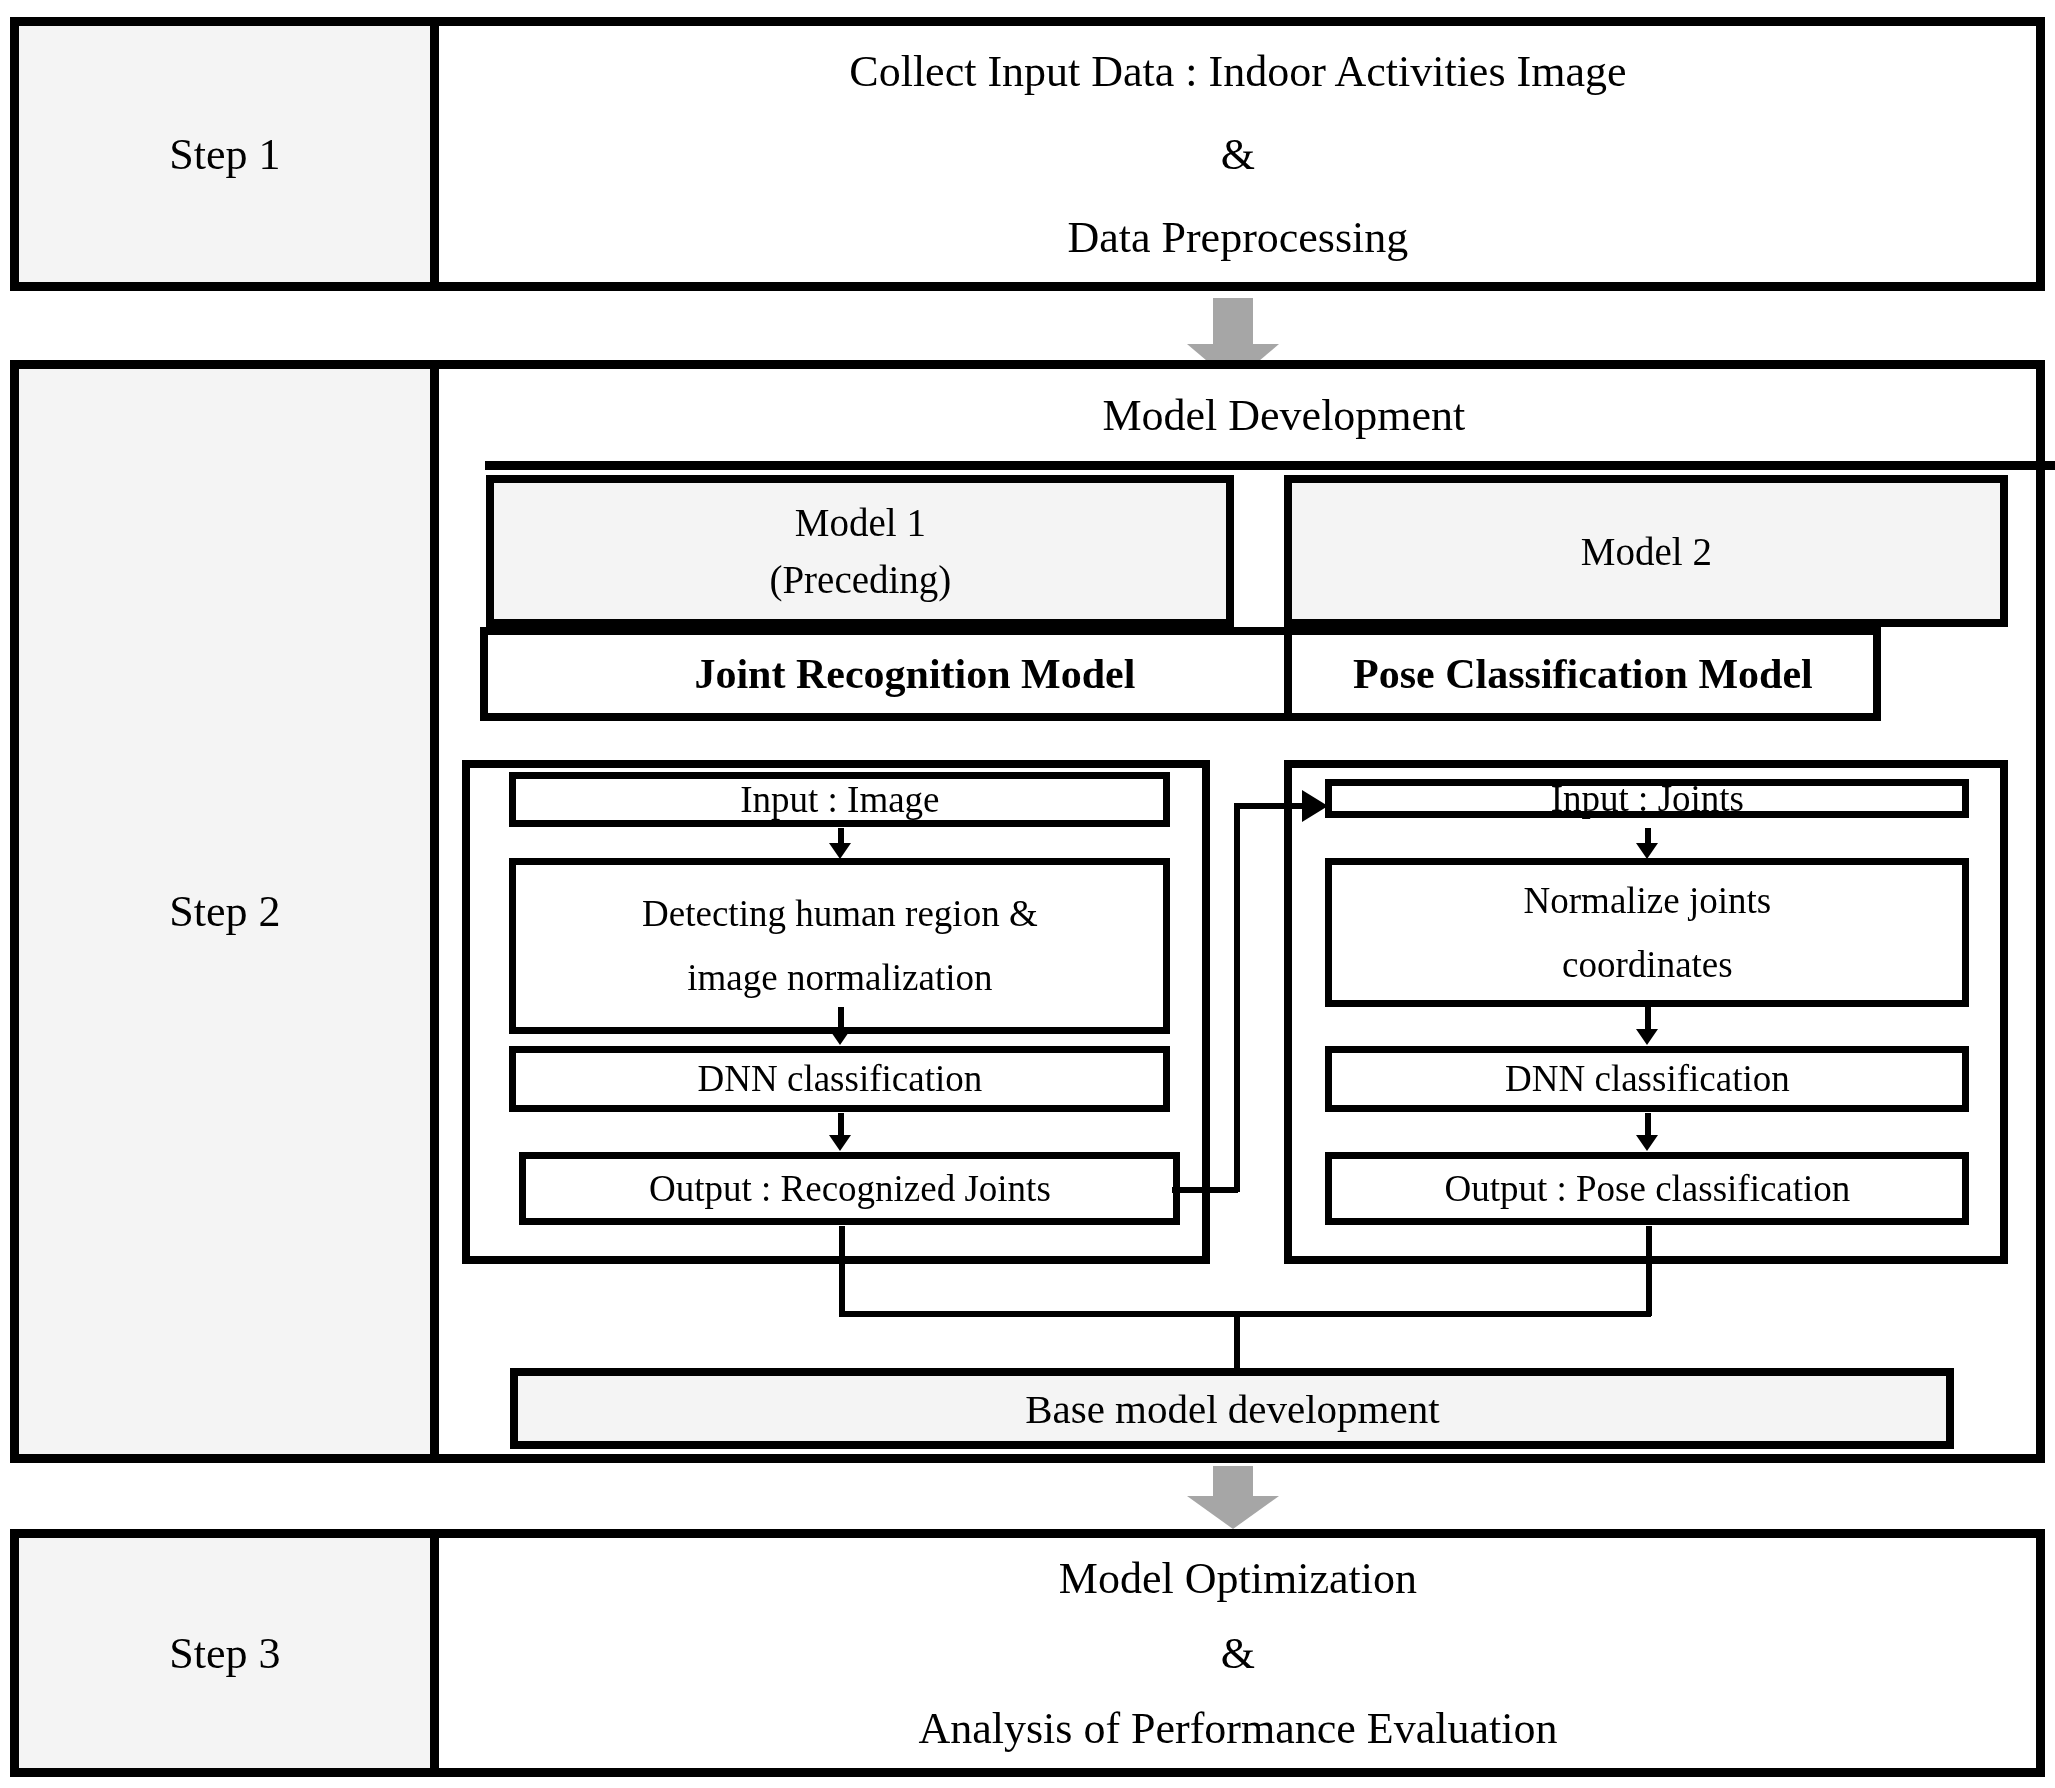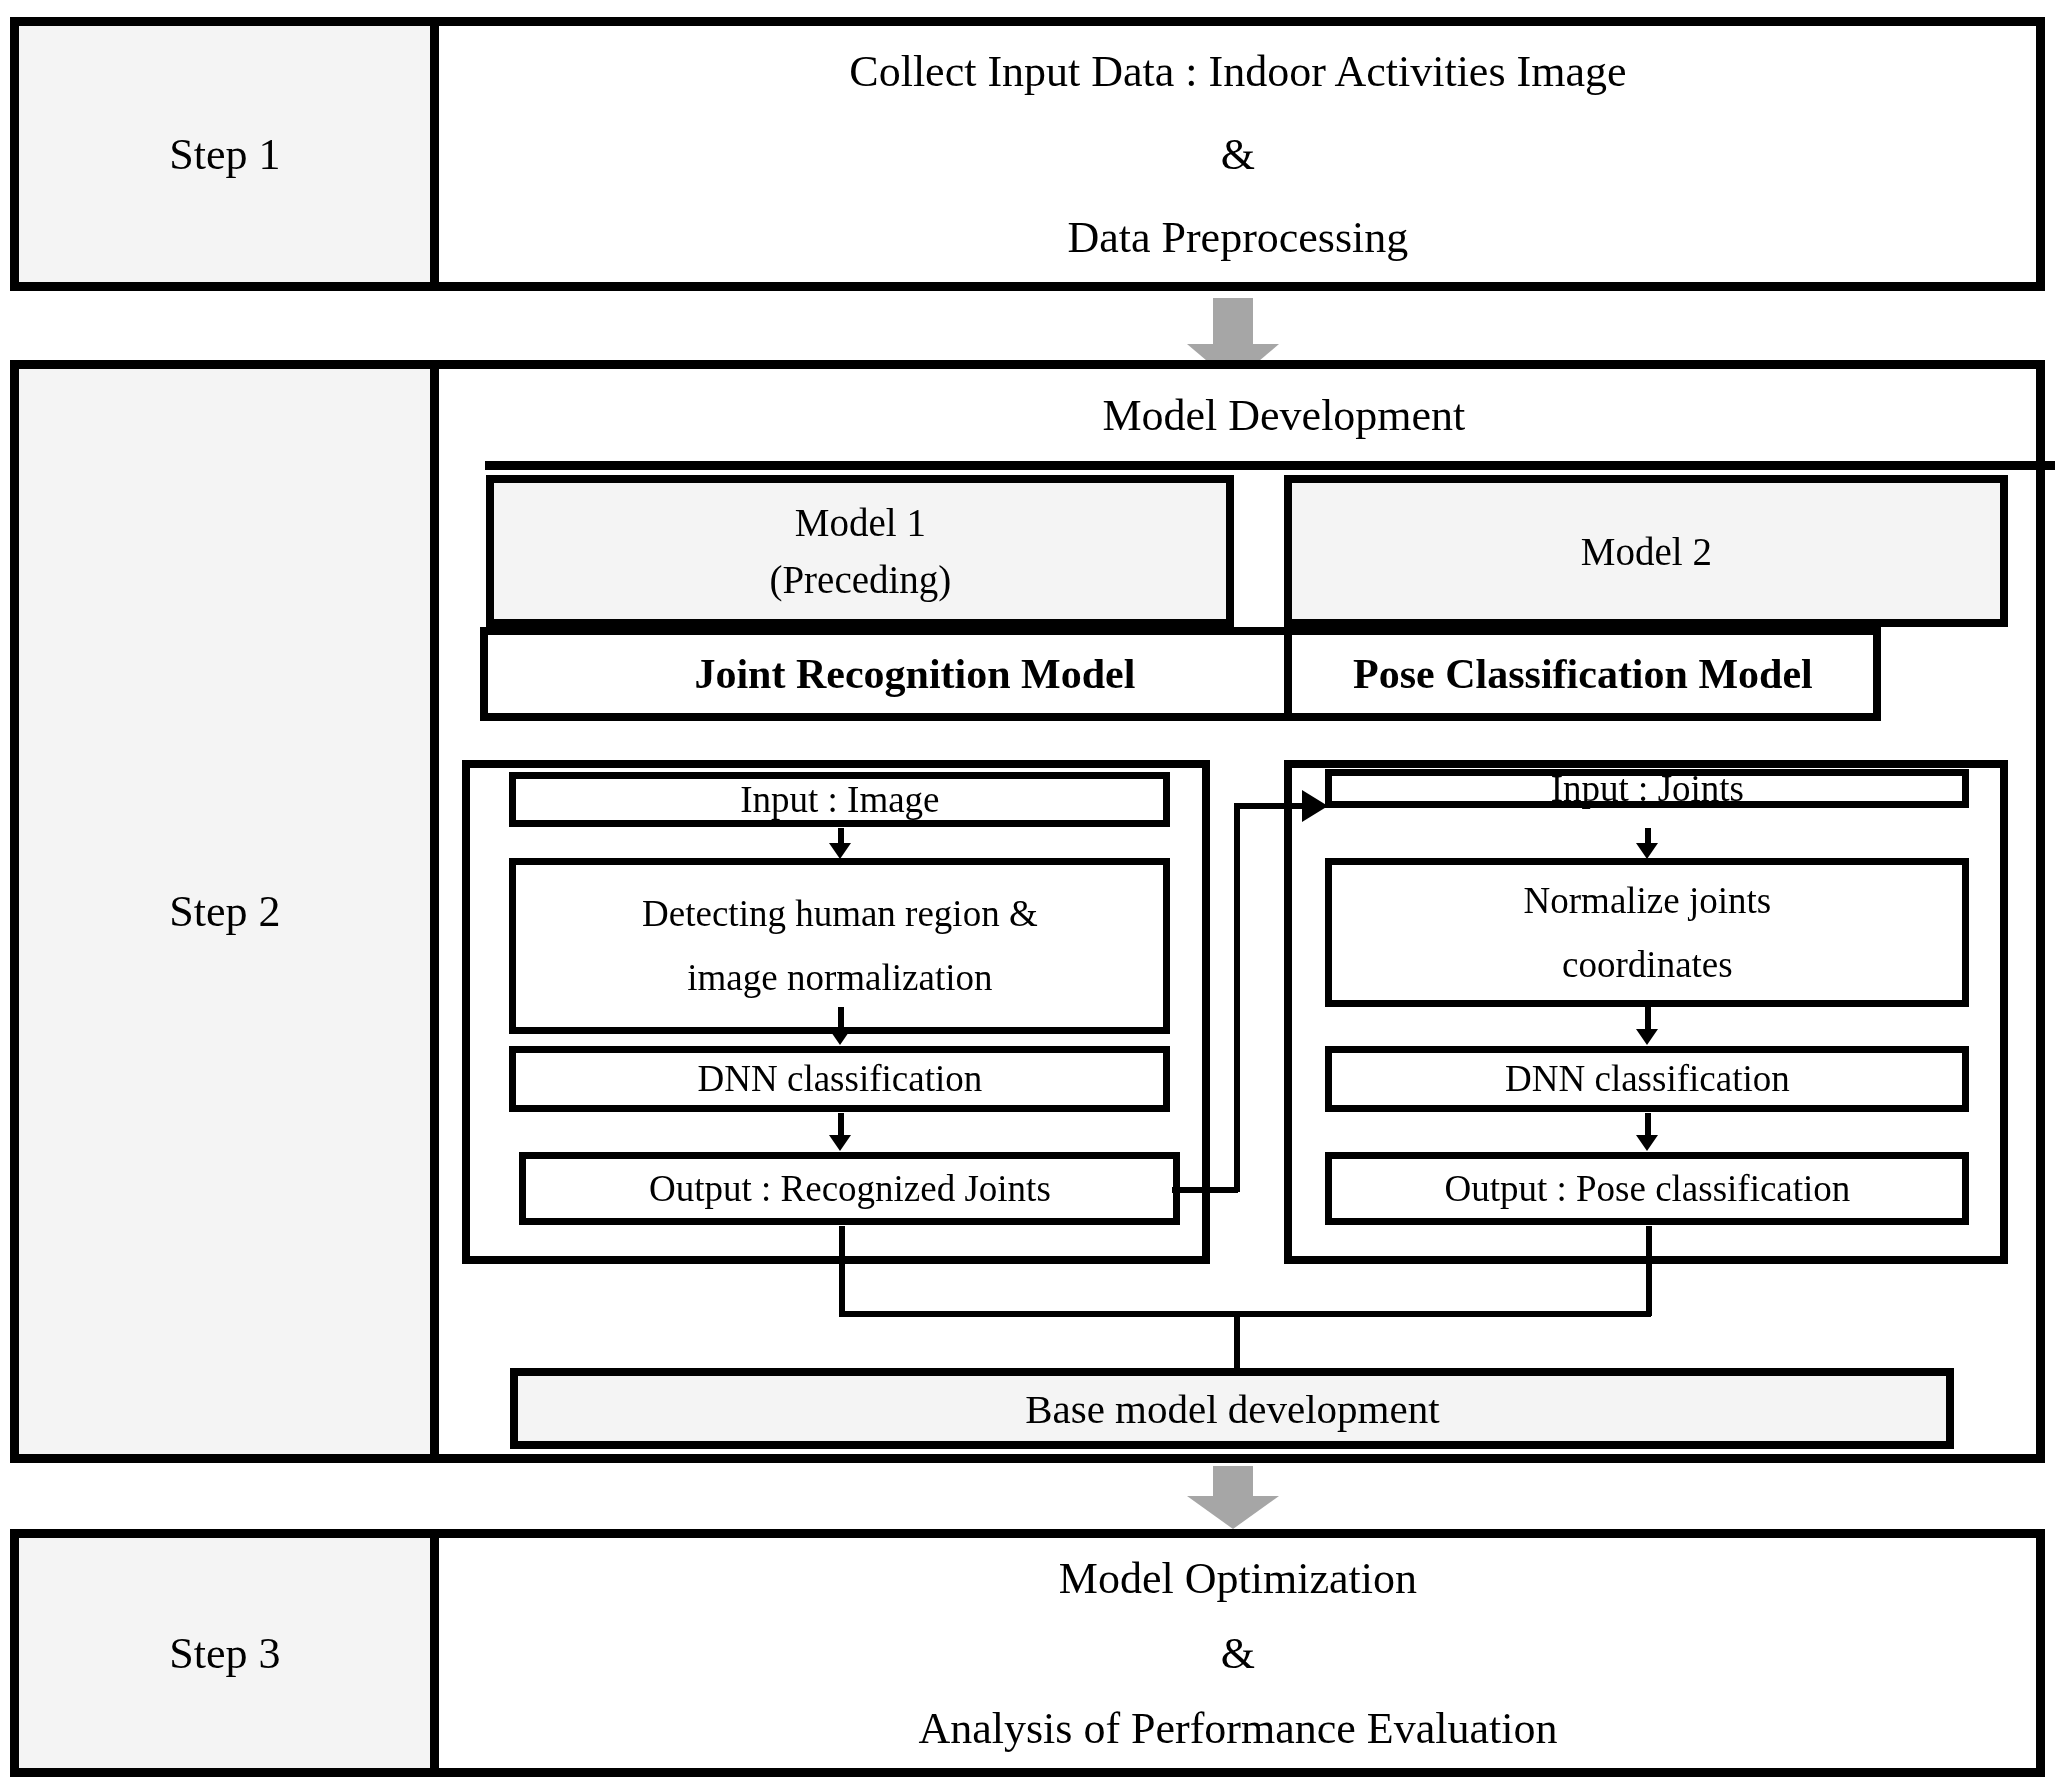--- a/index.html
+++ b/index.html
@@ -94,21 +94,21 @@
         <span class="flowtext">DNN classification</span>
       </div>
       <div class="blk" style="left:368px;top:345px;width:5.5px;height:23px;"></div>
       <div class="blkheadD" style="left:359px;top:367px;"></div>
       <div class="flowbox" style="left:49px;top:384px;width:661px;height:73px;font-family:Liberation Serif, serif;">
         <span class="flowtext">Output : Recognized Joints</span>
       </div>
     </div>
 
     <div class="box" style="left:1265px;top:391px;width:724px;height:504px;">
-      <div class="flowbox" style="left:33px;top:1px;width:644px;height:39px;">
+      <div class="flowbox" style="left:33px;top:11px;width:644px;height:39px;">
         <span class="flowtext">Input : Joints</span>
       </div>
       <div class="blk" style="left:353px;top:60px;width:5.5px;height:16.6px;"></div>
       <div class="blkheadD" style="left:344px;top:75px;"></div>
       <div class="flowbox" style="left:33px;top:90px;width:644px;height:149px;">
         <span class="flowtext">Normalize joints</span>
         <span class="flowtext">coordinates</span>
       </div>
       <div class="blk" style="left:353px;top:239px;width:5.5px;height:23px;"></div>
       <div class="blkheadD" style="left:344px;top:261px;"></div>

